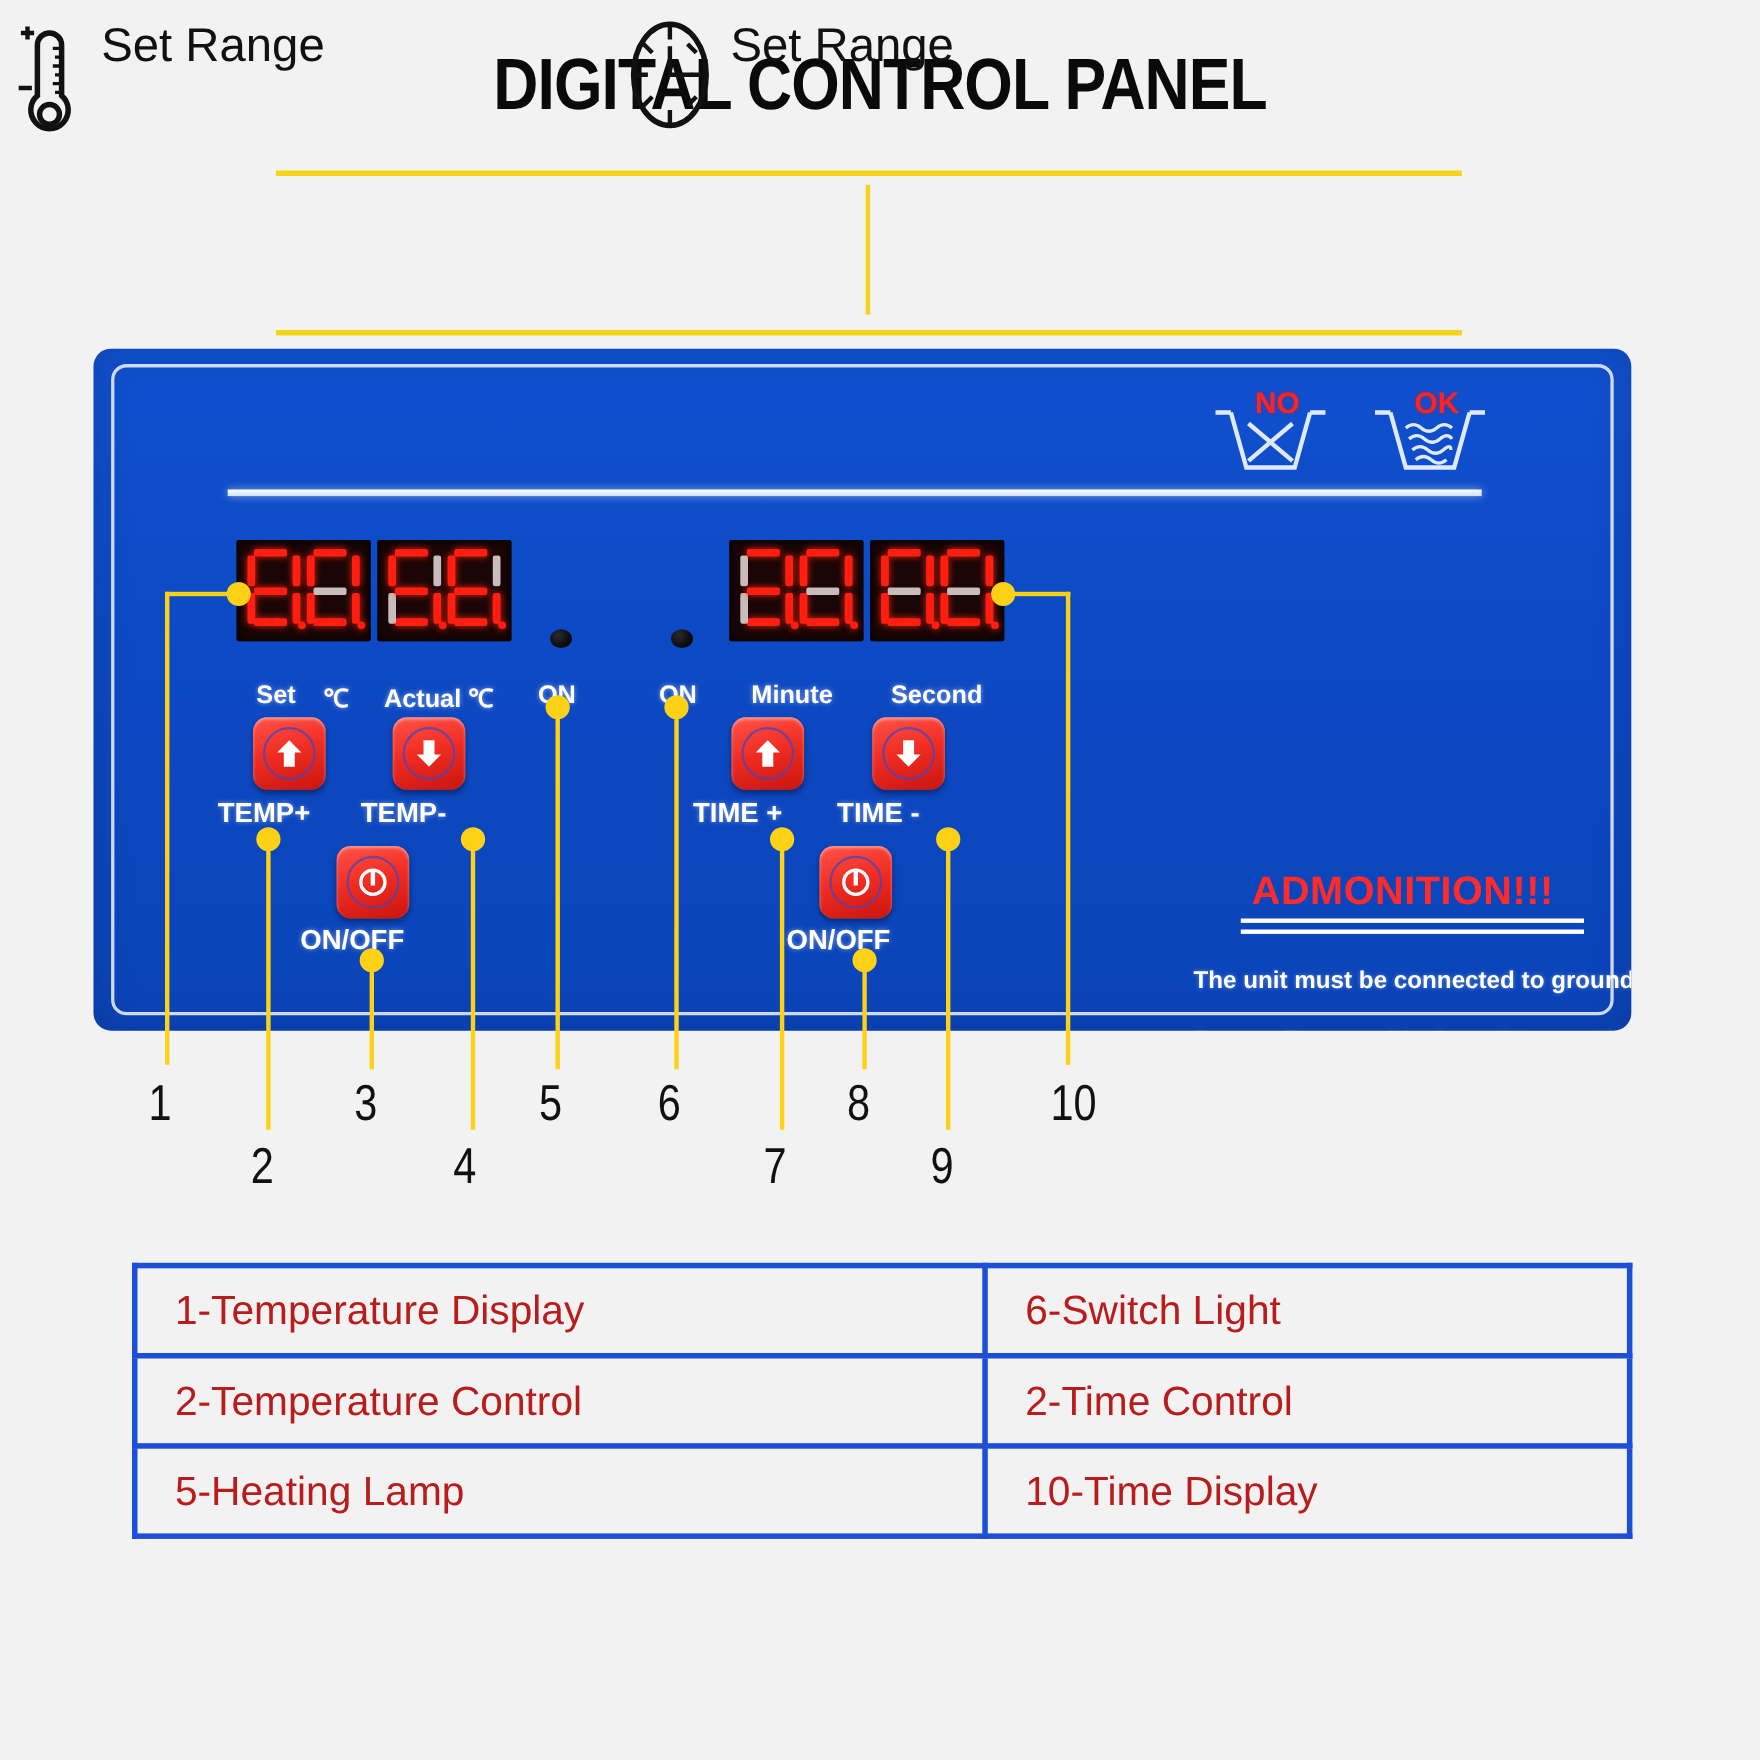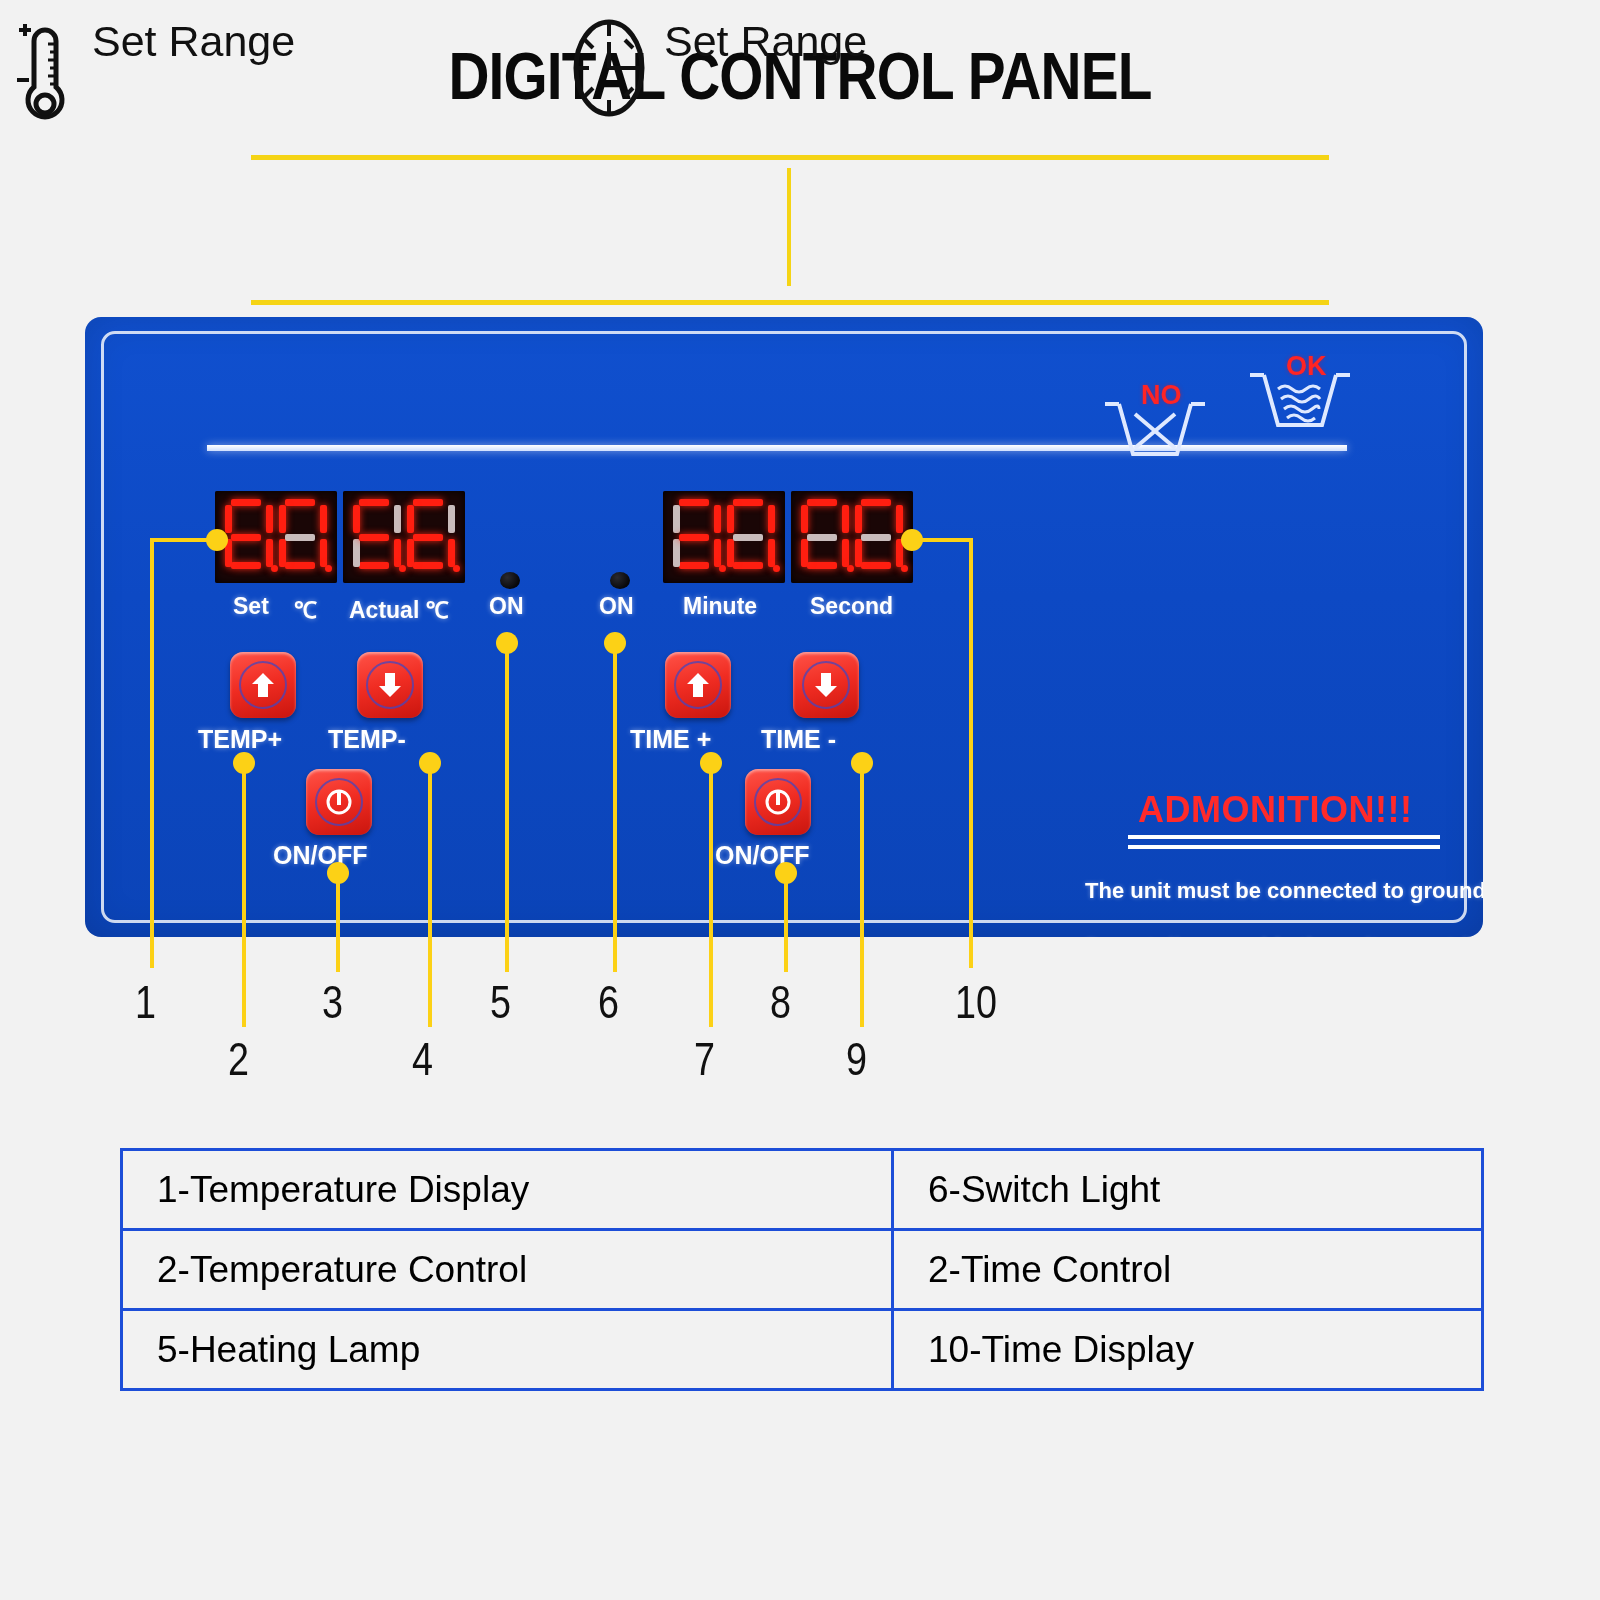--- a/index.html
+++ b/index.html
@@ -54,21 +54,21 @@
     text-shadow:0 0 6px rgba(255,255,255,.35);
   }
   .panel-rule{
     position:absolute;left:122px;top:128px;width:1140px;height:6px;
     background:linear-gradient(180deg,#ffffff,#cfe0ff);
     box-shadow:0 0 8px rgba(255,255,255,.5);
   }
 
   
   .basket{position:absolute;top:38px;width:120px;height:78px;}
-  .basket.no{left:1010px;margin-top:29px;}
+  .basket.no{left:1010px;}
   .basket.ok{left:1155px;}
   .basket-tag{
     position:absolute;top:-4px;left:46px;
     font-size:27px;font-weight:bold;color:#ff2424;
     text-shadow:0 0 4px rgba(255,0,0,.4);
   }
 
   
   .disp{
     position:absolute;top:174px;height:92px;width:122px;
@@ -93,21 +93,21 @@
   .seg .g{left:8px;top:36px;width:30px;height:7px;}
   .seg .dp{right:-3px;bottom:4px;width:7px;height:7px;border-radius:50%;}
 
   
   .led{position:absolute;top:255px;width:20px;height:17px;border-radius:50%;
        background:radial-gradient(circle at 36% 32%,#2a2a30,#07070a 70%);}
   .led.l1{left:415px;}
   .led.l2{left:525px;}
 
   
-  .slab{position:absolute;top:276px;font-size:23px;font-weight:bold;color:#fff;
+  .slab{position:absolute;top:301px;font-size:23px;font-weight:bold;color:#fff;
         text-shadow:0 0 5px rgba(255,255,255,.5);white-space:nowrap;}
 
   
   .btn{
     position:absolute;width:66px;height:66px;border-radius:13px;
     background:linear-gradient(165deg,#ff5348 0%,#f02c22 48%,#c9150e 100%);
     box-shadow:0 3px 5px rgba(0,0,0,.35), inset 0 2px 3px rgba(255,255,255,.45);
     display:flex;align-items:center;justify-content:center;
   }
   .btn .ring{
@@ -139,23 +139,23 @@
   .cl-num{position:absolute;font-size:46px;color:#111;transform:scaleX(0.82);
           transform-origin:left center;}
 
   
   .tbl{
     position:absolute;left:120px;top:1148px;width:1364px;
     border:3px solid #f5d415;border-collapse:collapse;
     background:#f2f2f2;
   }
   .tbl td{
-    border:3px solid #1d4ed8;
+    border:5px solid #1d4ed8;
     height:77px;padding:0 34px;
-    font-size:37px;color:#000000;white-space:nowrap;
+    font-size:37px;color:#b91c1c;white-space:nowrap;
     transform-origin:left center;
   }
   .tbl td.c1{width:700px;}
 </style>
 </head>
 <body>
 
 <div class="hdr-title">DIGITAL CONTROL PANEL</div>
 
 <div class="spec-band"></div>

